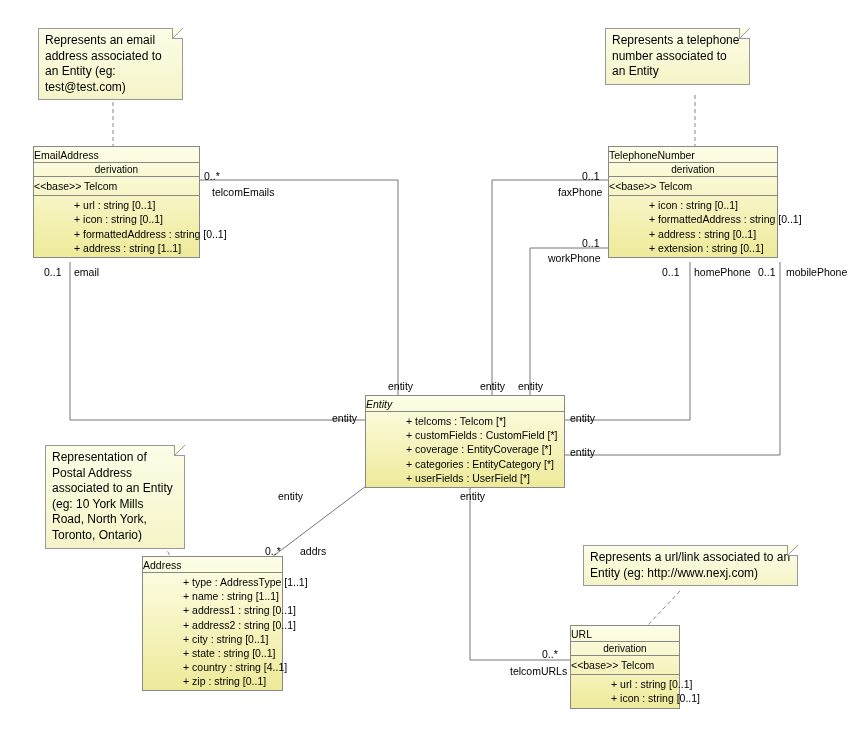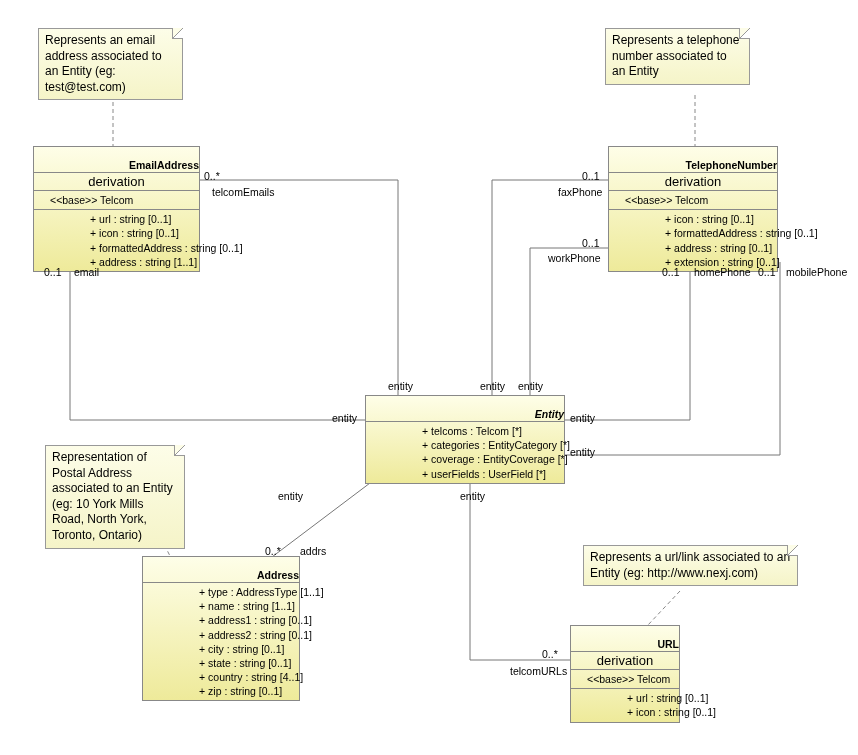--- a/index.html
+++ b/index.html
@@ -33,34 +33,34 @@
     border-left: 1px solid #999;
   }
   .class-box {
     position: absolute;
     background: linear-gradient(to bottom, #fefee8, #eeea9a);
     border: 1px solid #888;
     box-sizing: border-box;
     font-size: 10.5px;
   }
   .class-title {
-    text-align: right;
-    font-weight: bold;
+    text-align: left;
+    font-weight: normal;
     border-bottom: 1px solid #888;
-    padding: 12px 0 1px 0;
+    padding: 2px 0 1px 0;
   }
   .class-subtitle {
     text-align: center;
-    font-size: 13px;
+    font-size: 10px;
     border-bottom: 1px solid #888;
     padding: 1px 0;
   }
   .class-section {
     border-bottom: 1px solid #888;
-    padding: 2px 16px;
+    padding: 2px 0;
   }
   .class-section:last-child { border-bottom:none;margin-left:40px; }
   .attr-row { line-height: 1.35; white-space: nowrap; }
   .italic { font-style: italic; }
   svg.lines {
     position: absolute;
     top: 0; left: 0;
     width: 858px;
     height: 755px;
     pointer-events: none;
@@ -144,27 +144,28 @@
     <div class="attr-row">+ formattedAddress : string [0..1]</div>
     <div class="attr-row">+ address : string [0..1]</div>
     <div class="attr-row">+ extension : string [0..1]</div>
   </div>
 </div>
 
 <div class="class-box" style="left:365px; top:395px; width:200px;">
   <div class="class-title italic">Entity</div>
   <div class="class-section">
     <div class="attr-row">+ telcoms : Telcom [*]</div>
+    <div class="attr-row">+ customFields : CustomField [*]</div>
+    <div class="attr-row">+ coverage : EntityCoverage [*]</div>
     <div class="attr-row">+ categories : EntityCategory [*]</div>
-    <div class="attr-row">+ coverage : EntityCoverage [*]</div>
     <div class="attr-row">+ userFields : UserField [*]</div>
   </div>
 </div>
 
-<div class="class-box" style="left:142px; top:556px; width:158px;">
+<div class="class-box" style="left:142px; top:556px; width:141px;">
   <div class="class-title">Address</div>
   <div class="class-section">
     <div class="attr-row">+ type : AddressType [1..1]</div>
     <div class="attr-row">+ name : string [1..1]</div>
     <div class="attr-row">+ address1 : string [0..1]</div>
     <div class="attr-row">+ address2 : string [0..1]</div>
     <div class="attr-row">+ city : string [0..1]</div>
     <div class="attr-row">+ state : string [0..1]</div>
     <div class="attr-row">+ country : string [4..1]</div>
     <div class="attr-row">+ zip : string [0..1]</div>

